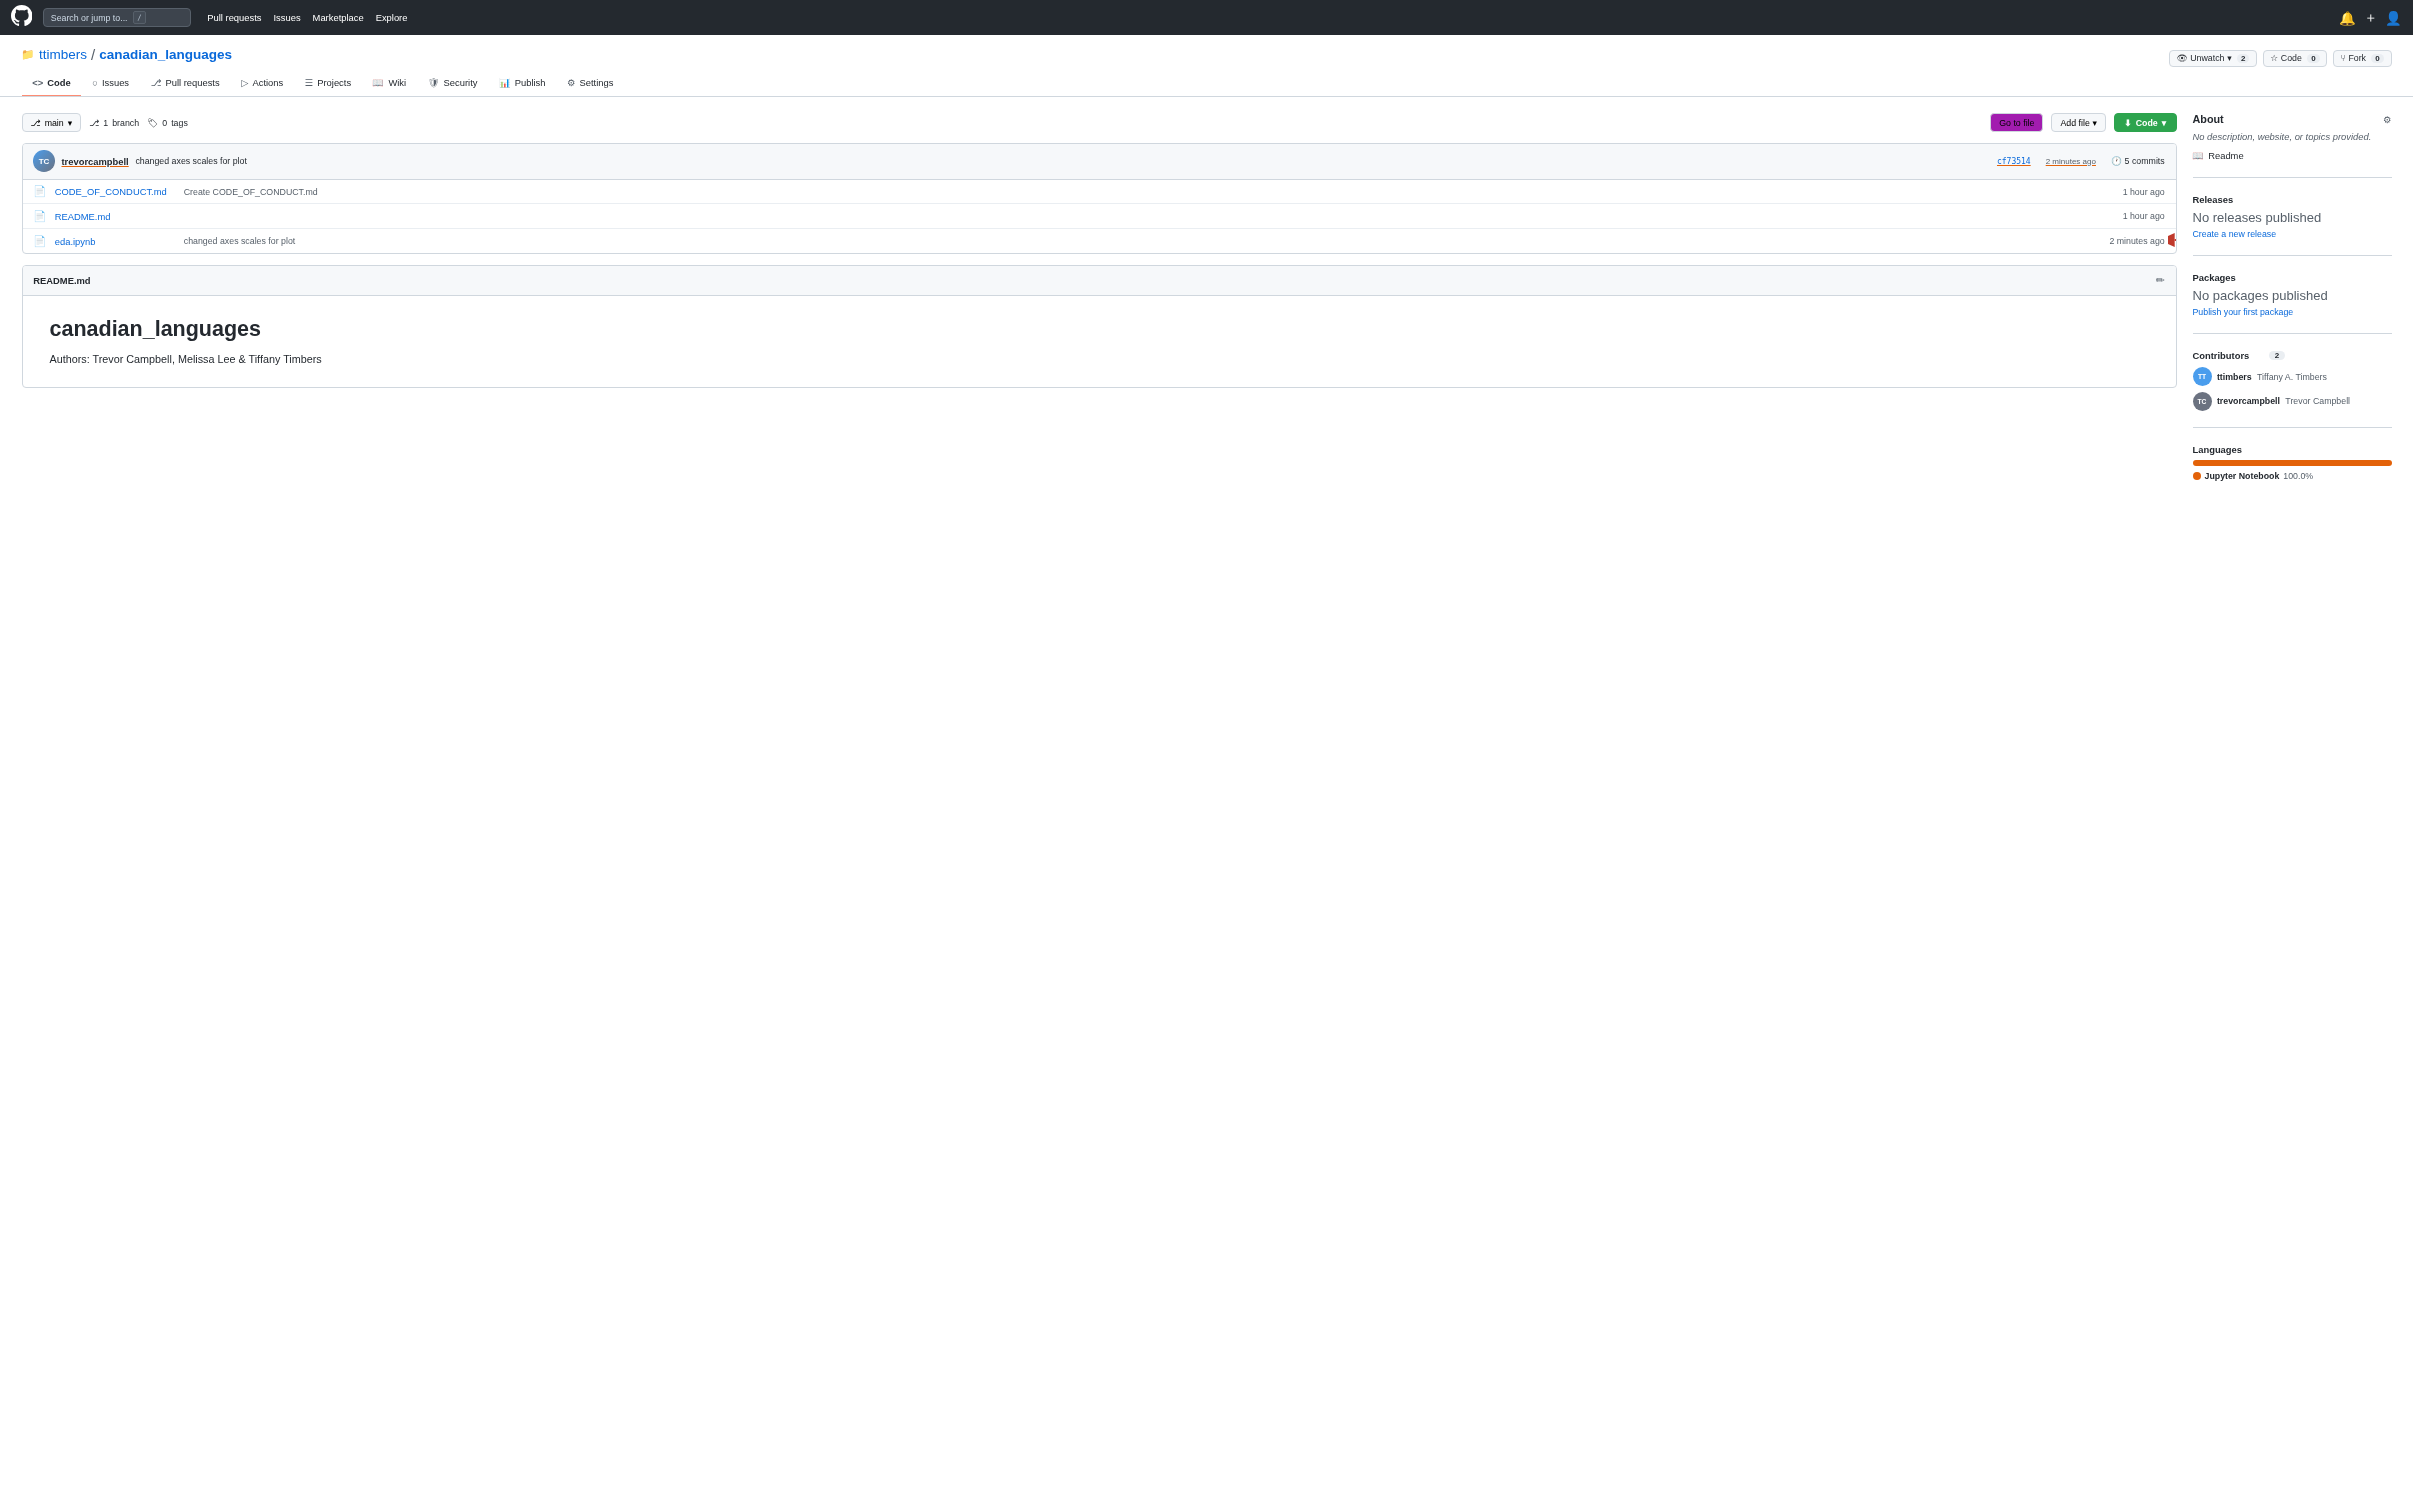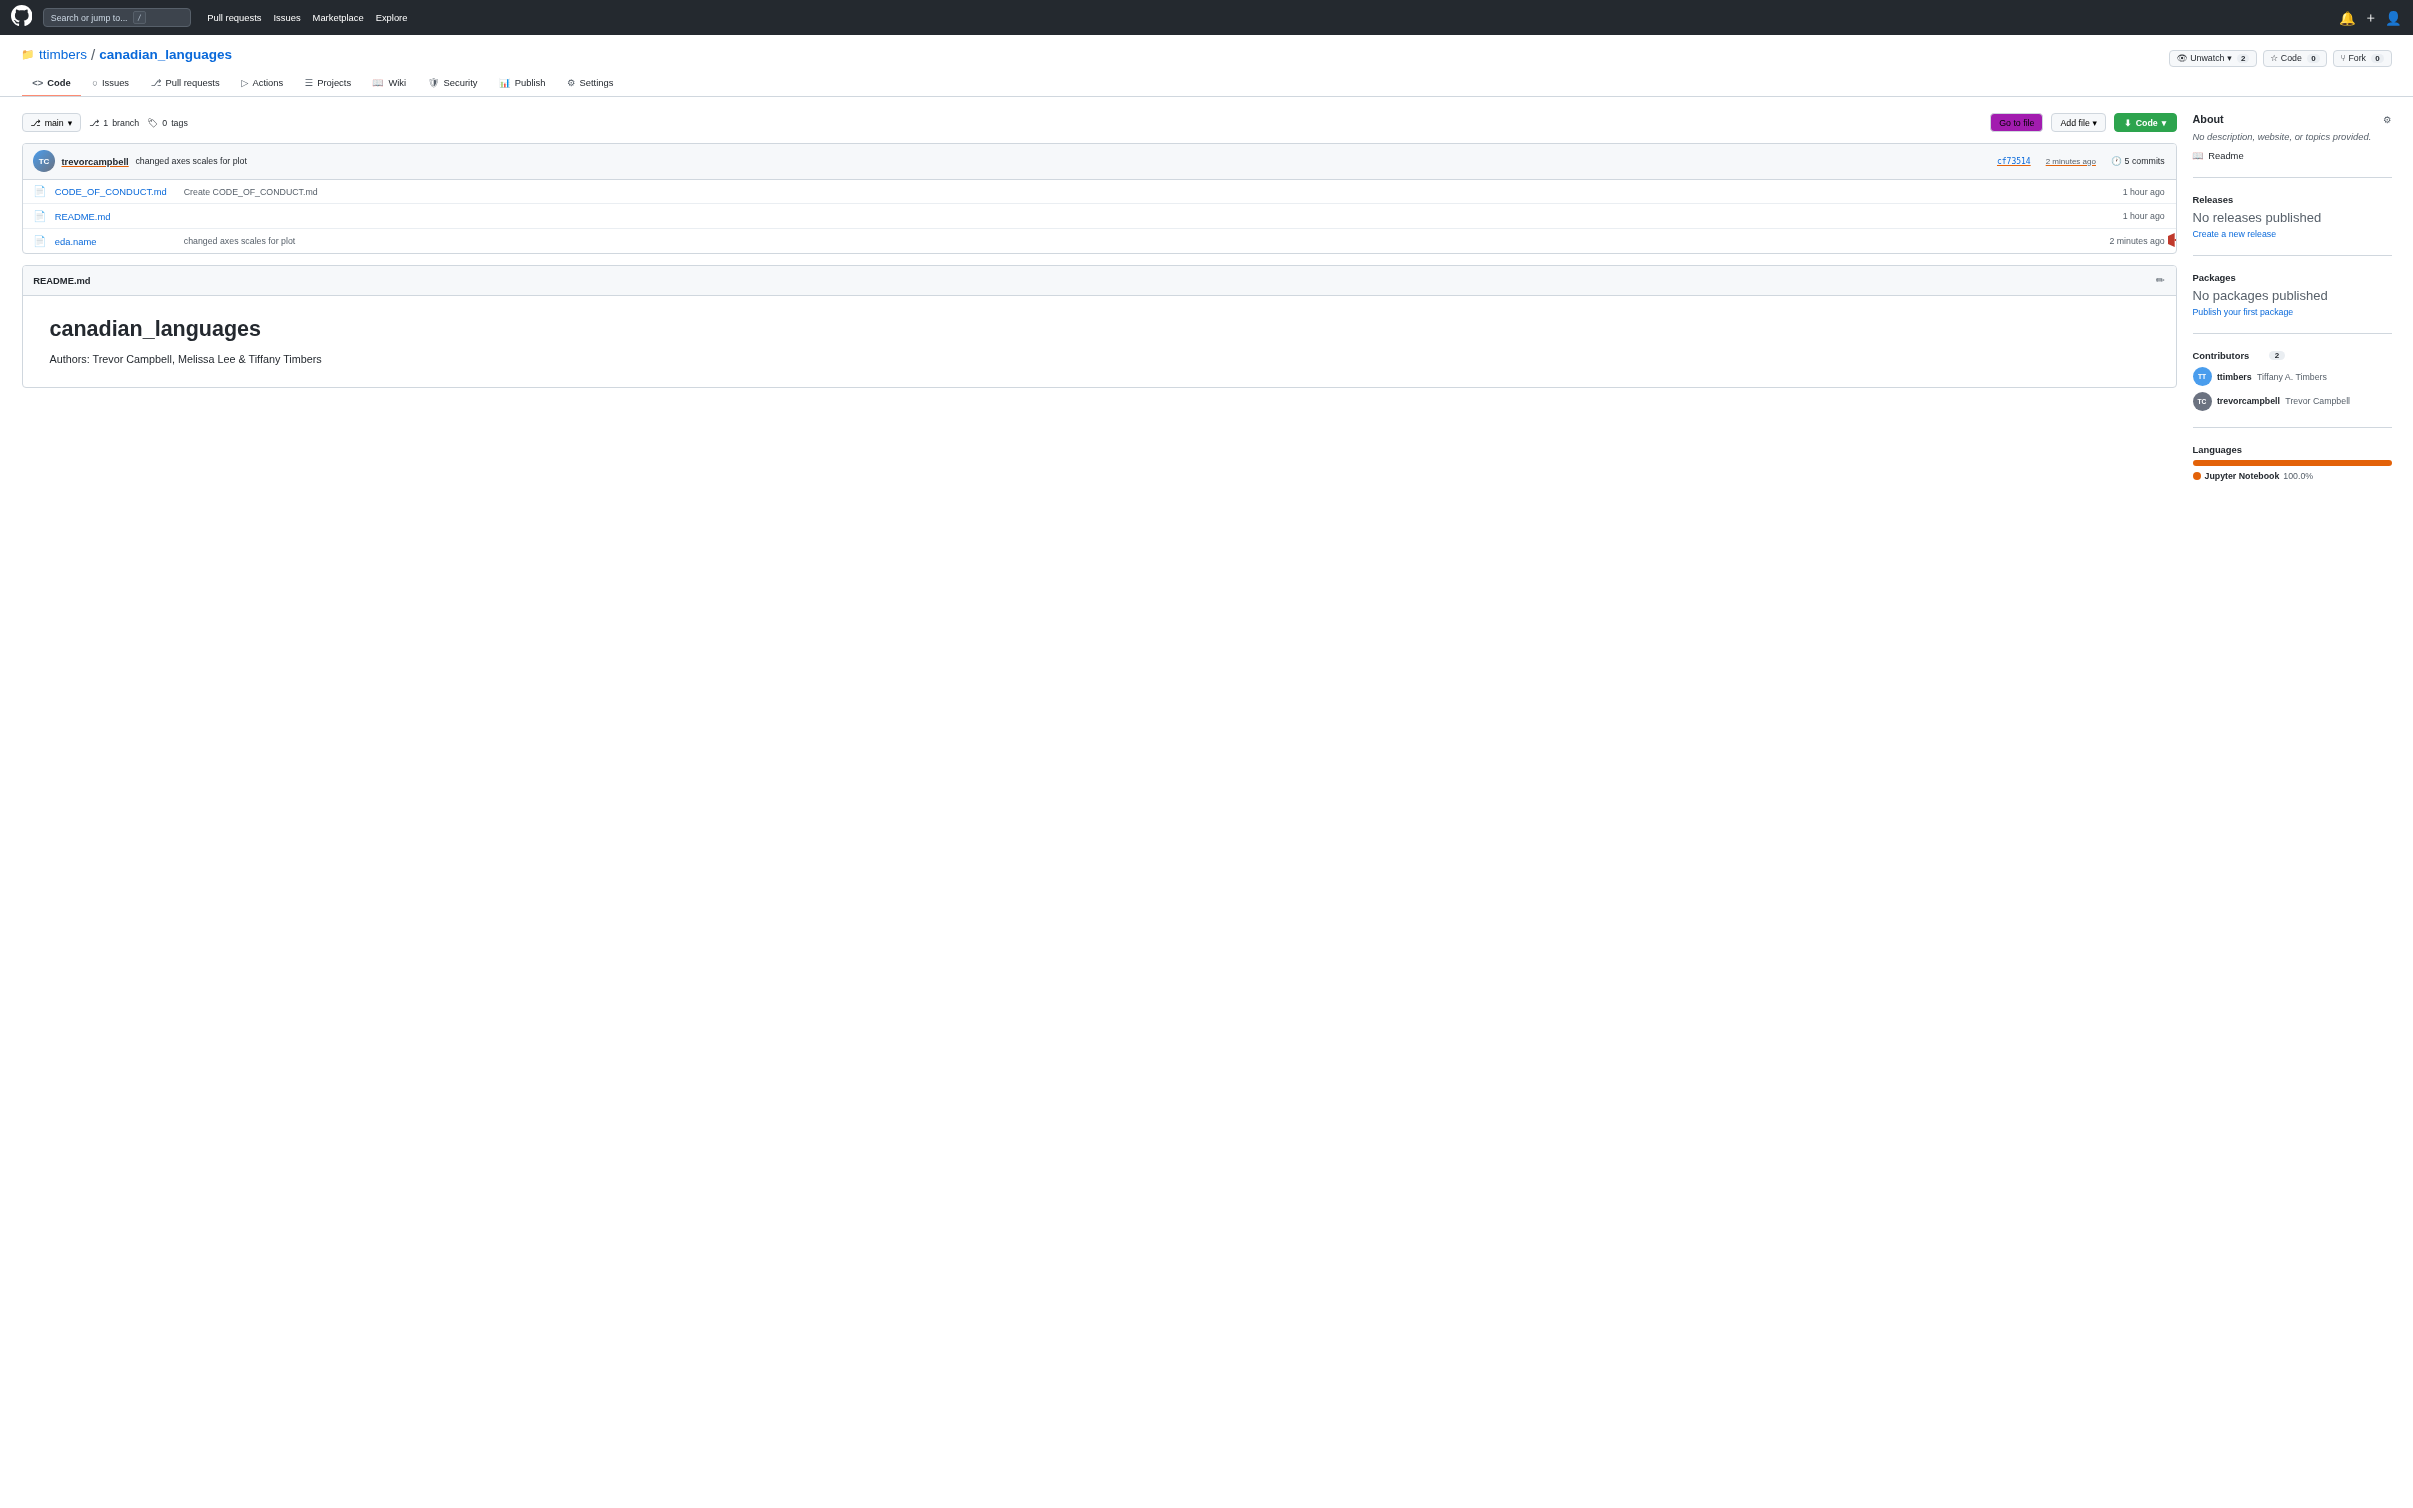--- a/index.html
+++ b/index.html
@@ -249,21 +249,21 @@
         <span class="file-commit">Create CODE_OF_CONDUCT.md</span>
         <span class="file-time">1 hour ago</span>
       </div>
       <div class="file-row">
         <span class="file-icon">📄</span>
         <span class="file-name">README.md</span>
         <span class="file-time">1 hour ago</span>
       </div>
       <div class="file-row arrow-overlay" style="position:relative;">
         <span class="file-icon">📄</span>
-        <span class="file-name">eda.name</span>
+        <span class="file-name">eda.ipynb</span>
         <span class="file-commit">changed axes scales for plot</span>
         <span class="file-time">2 minutes ago</span>
 
         <div style="position:absolute; right:-32px; top:50%; transform:translateY(-50%); pointer-events:none;">
           <svg width="40" height="20" viewBox="0 0 60 30">
             <defs>
               <marker id="arrowhead" markerWidth="8" markerHeight="7" refX="0" refY="3.5" orient="auto">
                 <polygon points="0 0, 8 3.5, 0 7" fill="#c0392b"></polygon>
               </marker>
             </defs>

